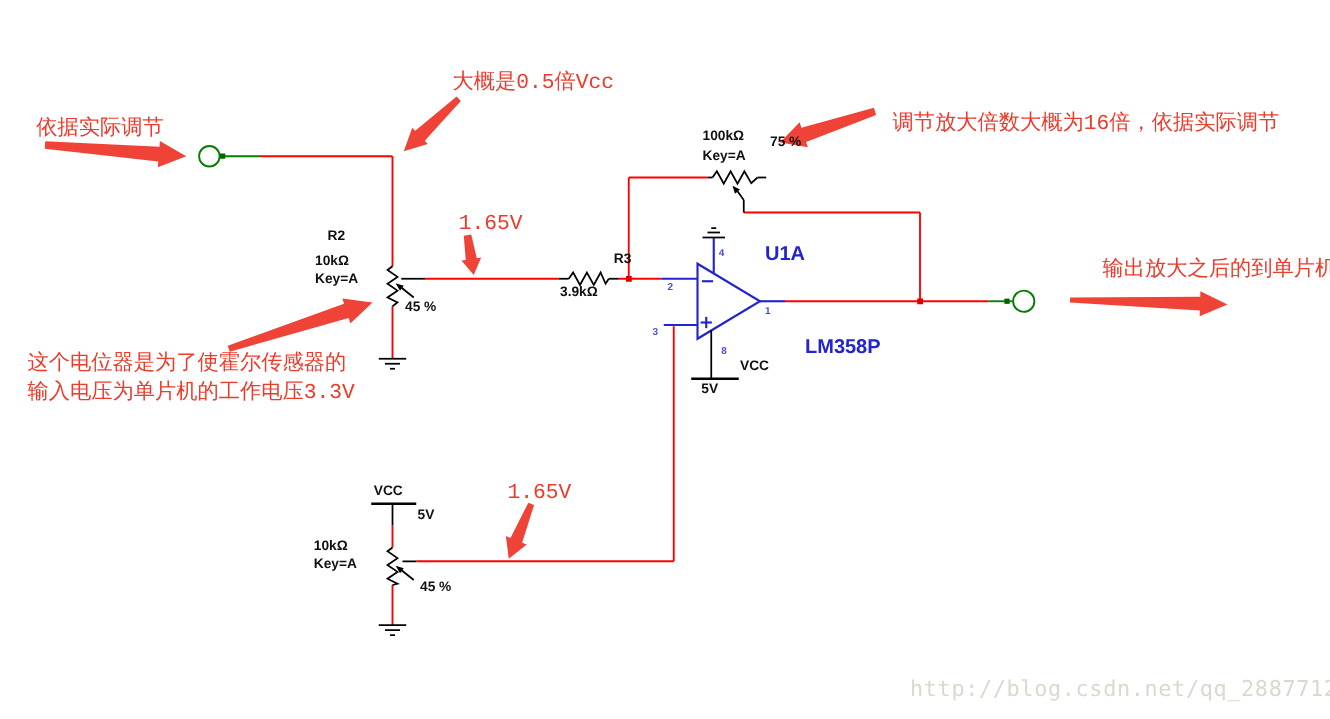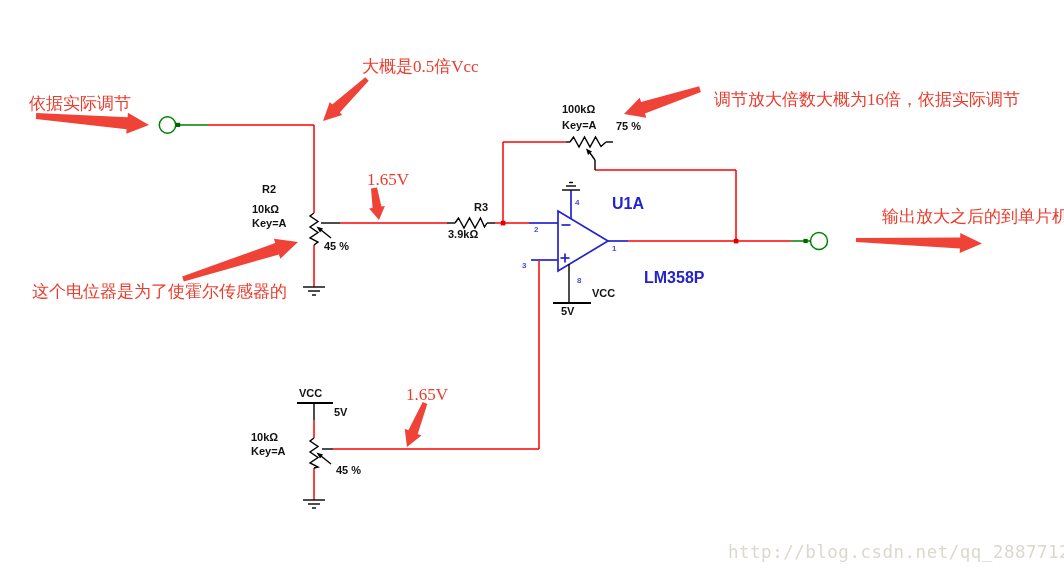--- a/index.html
+++ b/index.html
@@ -3,21 +3,21 @@
 <meta charset="utf-8">
 <style>
   html,body{margin:0;padding:0;background:#fff;}
   .stage{position:relative;width:1064px;height:575px;background:#ffffff;overflow:hidden;
          font-family:"Liberation Sans",sans-serif;}
   .stage svg{position:absolute;left:0;top:0;}
   .lbl{position:absolute;font-weight:bold;font-size:11px;color:#111;white-space:nowrap;line-height:1.1;}
   .blue{color:var(--opamp-blue);font-size:16px;}
   .pin{position:absolute;color:var(--pin-blue);font-size:8px;font-weight:bold;white-space:nowrap;}
   .ann{position:absolute;color:var(--annotation-red);font-size:17px;font-weight:normal;
-       font-family:Liberation Serif, serif;white-space:nowrap;line-height:22.5px;}
+       font-family:Liberation Mono, monospace;white-space:nowrap;line-height:22.5px;}
   .wm{position:absolute;color:var(--watermark-gray);font-family:"DejaVu Sans Mono",monospace;
       font-size:17.5px;letter-spacing:0.5px;white-space:nowrap;}
   .wire{stroke:var(--wire);stroke-width:1.5;fill:none;}
   .gwire{stroke:var(--terminal-green);stroke-width:1.5;fill:none;}
   .lead{stroke:#000;stroke-width:1.4;fill:none;}
   .comp{stroke:#000;stroke-width:1.4;fill:none;}
   .bar{stroke:#000;stroke-width:2;fill:none;}
   .oa{stroke:var(--opamp-blue);stroke-width:1.7;fill:none;}
   .oafill{stroke:var(--opamp-blue);stroke-width:1.7;fill:#ffffff;}
   .term{stroke:var(--terminal-green);stroke-width:1.5;fill:#ffffff;}
@@ -141,26 +141,26 @@
     <polygon class="ann-arrow" points="183.8,281.4 278.9,254.4 280.3,258.7 298,242 273.9,238.7 275.2,243 182.2,276.6"></polygon>
     <polygon class="ann-arrow" points="855.9,242 959.9,248.4 959.7,252.9 982,243.5 960.3,232.9 960.2,237.4 856.1,238"></polygon>
     <polygon class="ann-arrow" points="422.7,402.1 408.4,430.3 404.7,428.8 407,447 421.4,435.6 417.7,434.1 427.3,403.9"></polygon>
   </svg>
 
   <div class="lbl" style="left:262px;top:183px;text-align:right;">R2</div>
   <div class="lbl" style="left:252px;top:203px;">10kΩ</div>
   <div class="lbl" style="left:252px;top:217px;">Key=A</div>
   <div class="lbl" style="left:324px;top:240px;">45 %</div>
 
-  <div class="lbl" style="left:460px;top:201px;padding-left:14px;">R3</div>
+  <div class="lbl" style="left:477px;top:201px;padding-left:14px;">R3</div>
   <div class="lbl" style="left:448px;top:228px;">3.9kΩ</div>
 
   <div class="lbl" style="left:562px;top:103px;">100kΩ</div>
   <div class="lbl" style="left:562px;top:119px;">Key=A</div>
-  <div class="lbl" style="left:616px;top:120px;text-align:right;">75 %</div>
+  <div class="lbl" style="left:616px;top:108px;text-align:right;">75 %</div>
 
   <div class="lbl blue" style="left:612px;top:195px;">U1A</div>
   <div class="lbl blue" style="left:612px;top:269px;padding-left:32px;">LM358P</div>
   <div class="lbl" style="left:592px;top:287px;">VCC</div>
   <div class="lbl" style="left:561px;top:305px;">5V</div>
 
   <div class="pin" style="left:534px;top:225px;">2</div>
   <div class="pin" style="left:522px;top:261px;">3</div>
   <div class="pin" style="left:575px;top:198px;">4</div>
   <div class="pin" style="left:577px;top:276px;">8</div>
@@ -170,20 +170,21 @@
   <div class="lbl" style="left:334px;top:406px;">5V</div>
   <div class="lbl" style="left:251px;top:431px;">10kΩ</div>
   <div class="lbl" style="left:251px;top:445px;">Key=A</div>
   <div class="lbl" style="left:336px;top:464px;">45 %</div>
 
   <div class="ann" style="left:29px;top:93px;">依据实际调节</div>
   <div class="ann" style="left:362px;top:56px;">大概是0.5倍Vcc</div>
   <div class="ann" style="left:367px;top:169px;">1.65V</div>
   <div class="ann" style="left:714px;top:89px;">调节放大倍数大概为16倍，依据实际调节</div>
   <div class="ann" style="left:854px;top:206px;margin-left:28px;">输出放大之后的到单片机</div>
-  <div class="ann" style="left:32px;top:281px;">
+  <div class="ann" style="left:22px;top:281px;">
     <div>这个电位器是为了使霍尔传感器的</div>
+    <div>输入电压为单片机的工作电压3.3V</div>
   </div>
   <div class="ann" style="left:406px;top:384px;">1.65V</div>
 
   <div class="wm" style="left:728px;top:542px;">http://blog.csdn.net/qq_28877125</div>
 
 </div>
 
 </body></html>

